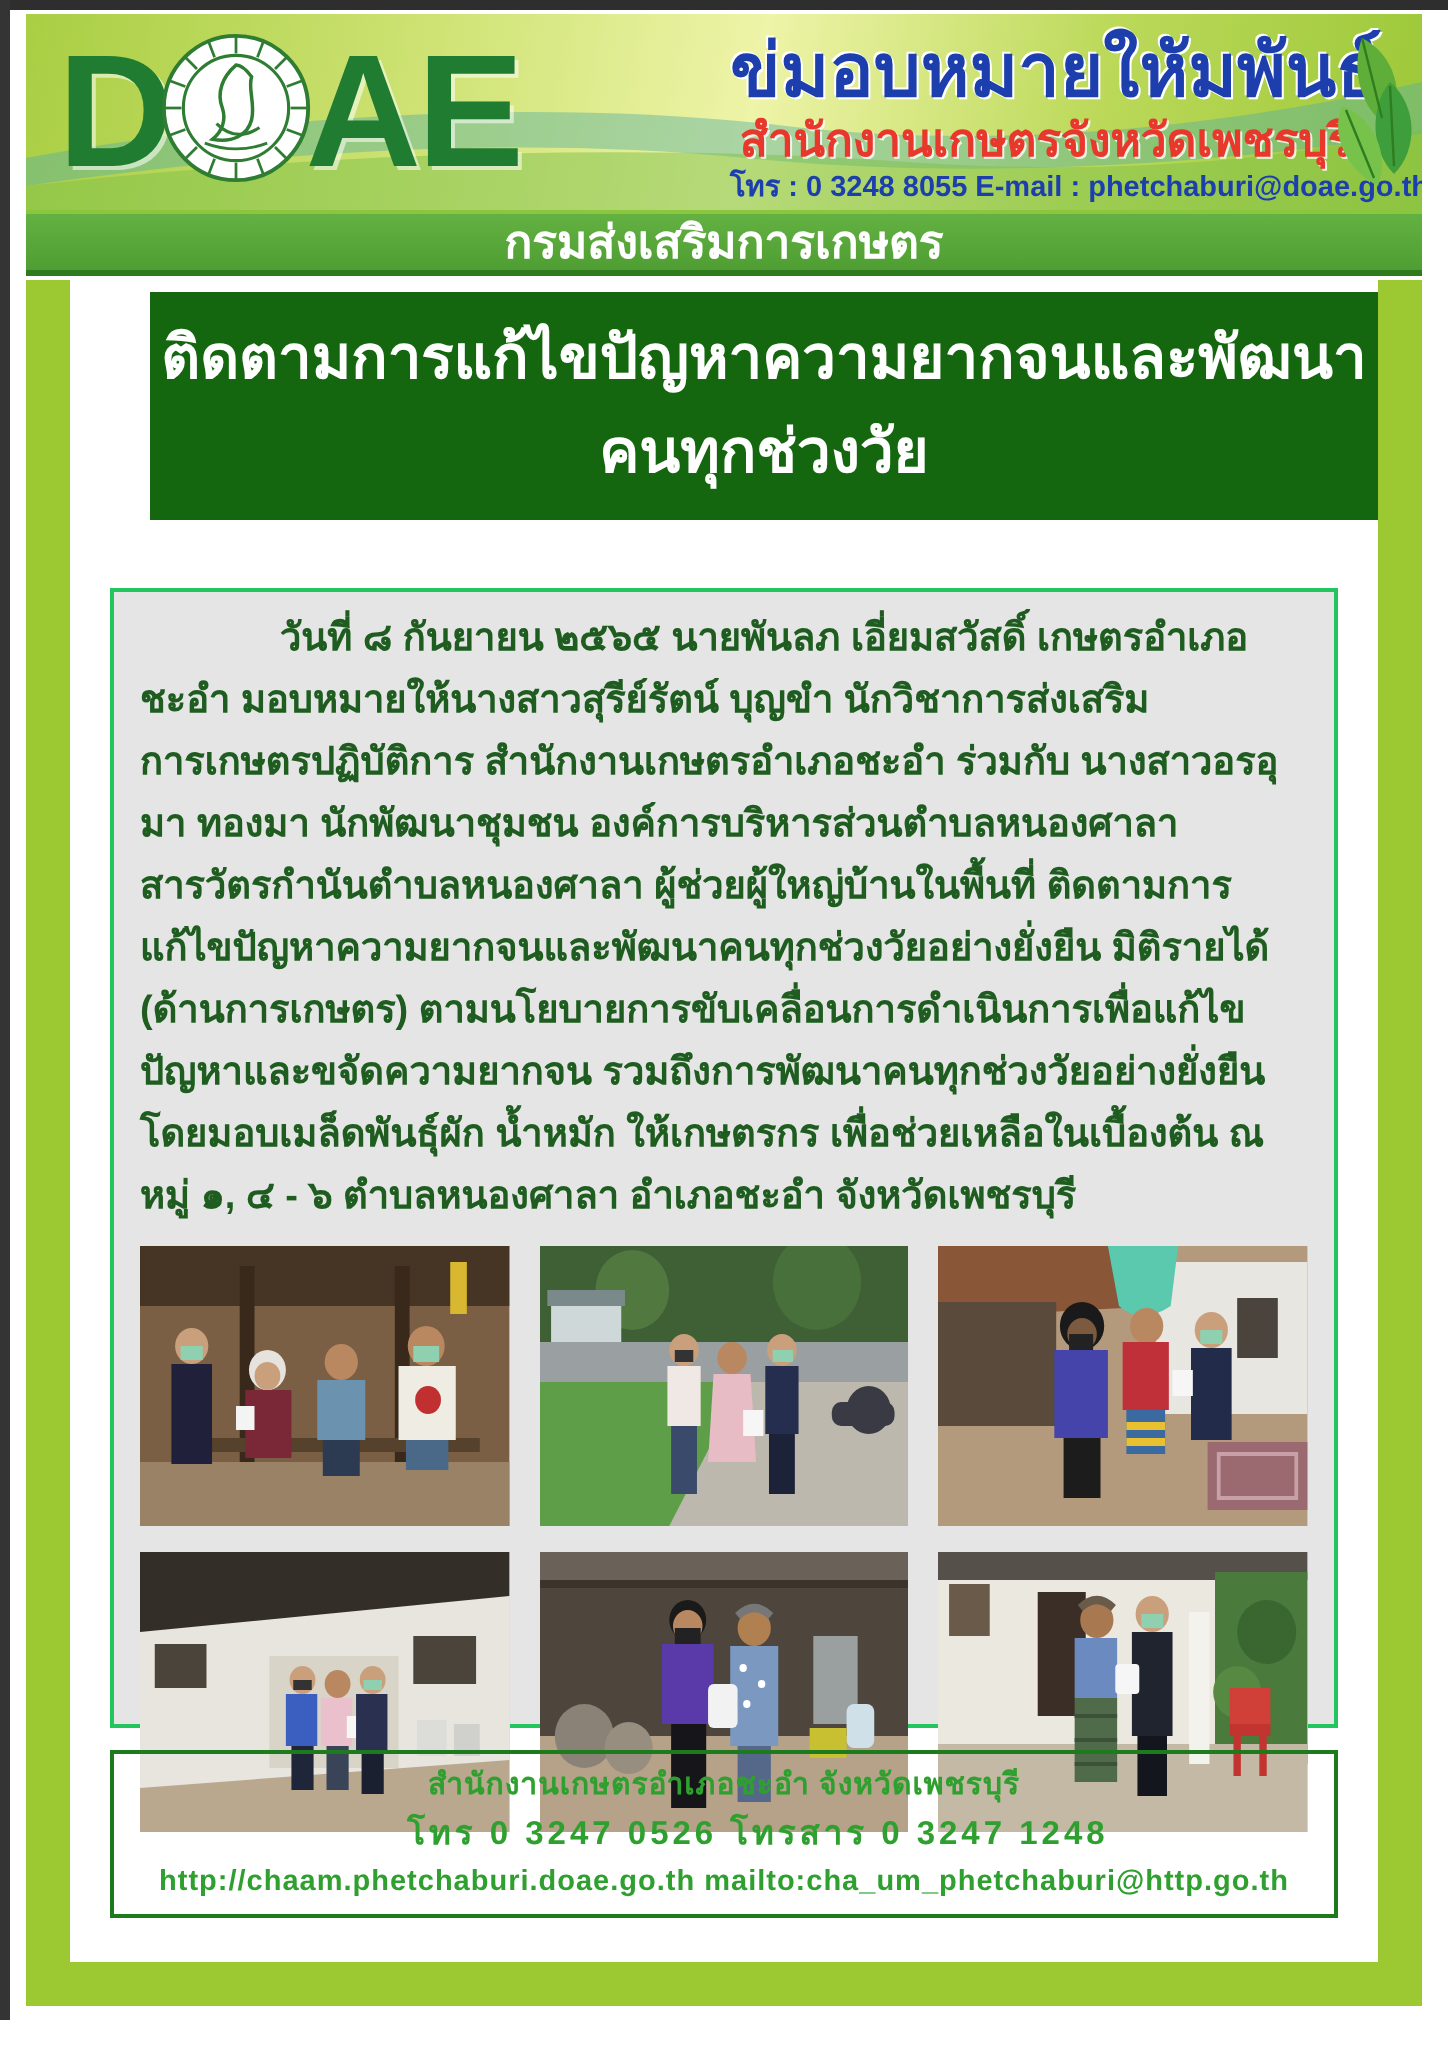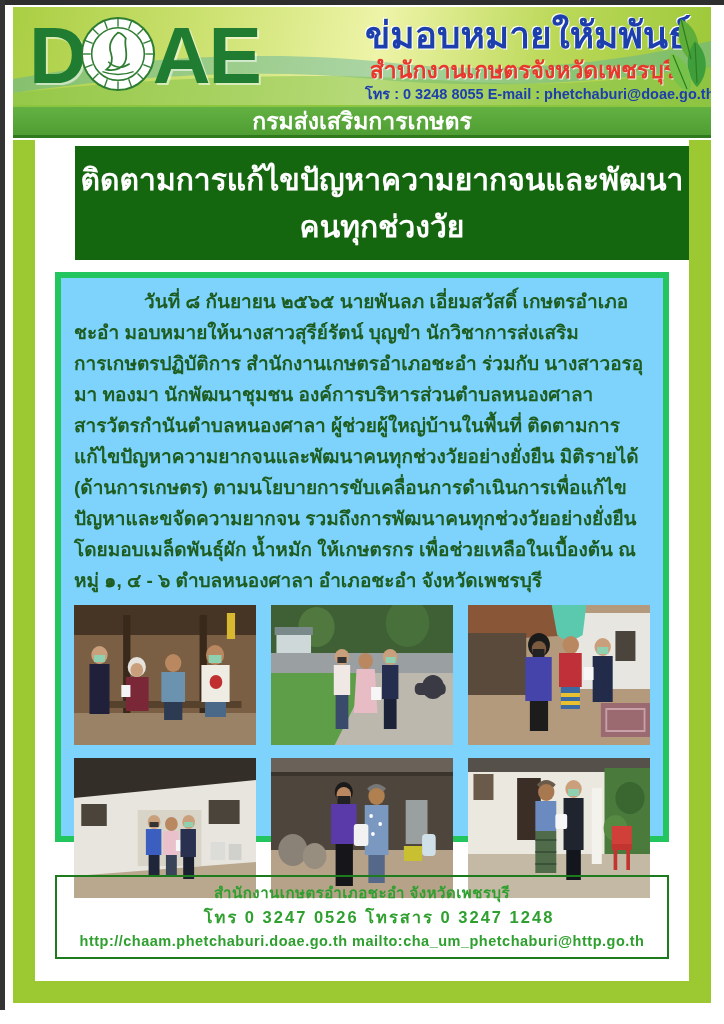--- a/index.html
+++ b/index.html
@@ -40,22 +40,22 @@
   .frame-left   { position:absolute; left:13px;  top:140px; width:22px;  height:863px; background:#9cc832; }
   .frame-right  { position:absolute; left:689px; top:140px; width:22px;  height:863px; background:#9cc832; }
   .frame-bottom { position:absolute; left:13px;  top:981px; width:698px; height:22px;  background:#9cc832; }
 
   
   .title-box { position:absolute; left:55px; top:146px; width:614px; height:114px;
     background:#15670f; color:#ffffff; display:flex; flex-direction:column;
     justify-content:center; text-align:center; font-size:30px; font-weight:bold; line-height:47px;margin-left:20px; }
 
   
-  .content-box { position:absolute; left:55px; top:272px; width:614px; height:570px;
-    background:#7dd3fc; border:6px solid #22c55e; padding:8px 13px 6px 13px; }
+  .content-box { position:absolute; left:55px; top:294px; width:614px; height:570px;
+    background:#e5e5e5; border:2px solid #22c55e; padding:8px 13px 6px 13px; }
   .article-body { color:#1e5c20; font-size:19px; line-height:31px; text-indent:70px;
     font-weight:bold; text-align:left; }
   .photo-grid { margin-top:9px; display:grid; grid-template-columns:repeat(3,1fr); gap:13px 15px; }
   .photo { height:140px; background:#ddd; }
   .photo svg { display:block; width:100%; height:100%; }
 
   
   .footer-box { position:absolute; left:55px; top:875px; width:614px; height:84px;
     border:2px solid #1d7a1d; display:flex; flex-direction:column; justify-content:center;
     text-align:center; color:#2fa02f; font-weight:bold; }

